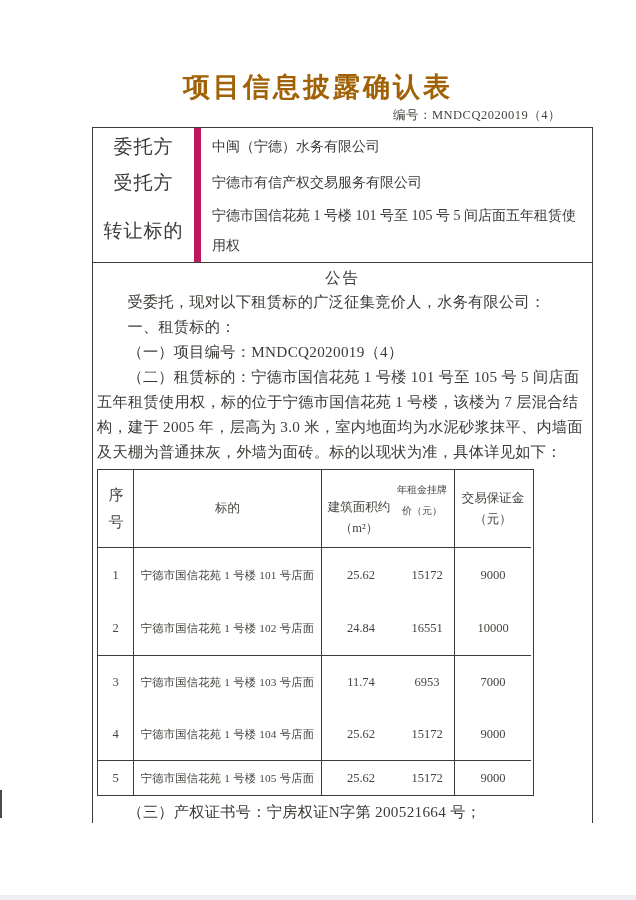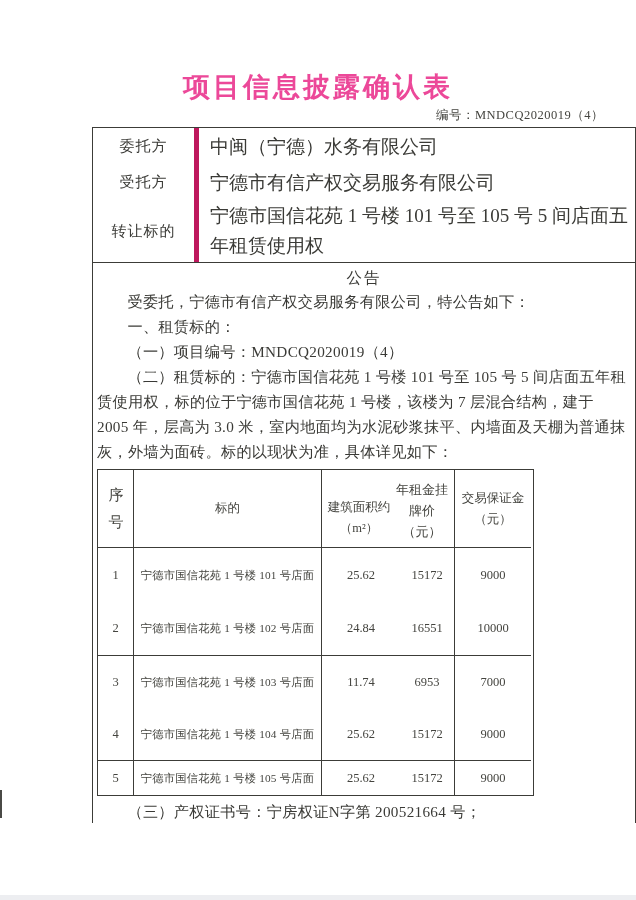--- a/index.html
+++ b/index.html
@@ -6,37 +6,37 @@
   body{
     width:636px;height:900px;background:#ffffff;
     font-family:"Liberation Serif","DejaVu Serif",serif;
     color:#30302e;
     -webkit-font-smoothing:antialiased;
   }
   .page{position:relative;width:636px;height:900px;background:#fff;overflow:hidden;}
 
   .title{
     padding-top:70px;text-align:center;font-size:27px;font-weight:bold;
-    letter-spacing:3px;color:#ec4899;line-height:34px;
+    letter-spacing:3px;color:#a16207;line-height:34px;
   }
-  .content{margin-left:92px;width:544px;}
+  .content{margin-left:92px;width:501px;}
   .docnum-row{text-align:right;padding-right:32px;font-size:12.5px;color:#44443f;
     margin-top:3px;margin-bottom:3px;letter-spacing:0.5px;}
 
   
   .info-table{border:1px solid #3c3c38;}
   .info-row{display:flex;}
   .info-label{
-    width:101px;flex:0 0 101px;border-right:5px solid #be185d;
+    width:101px;flex:0 0 101px;border-right:7px solid #be185d;
     display:flex;align-items:center;justify-content:center;
-    font-size:15px;letter-spacing:1px;color:#3a3a36;font-family:Liberation Serif, serif;
+    font-size:19px;letter-spacing:1px;color:#3a3a36;font-family:Liberation Serif, serif;
   }
   .info-value{
     flex:1;display:flex;align-items:center;
-    padding:0 6px 0 11px;font-size:19px;line-height:30px;color:#3a3a36;
+    padding:0 6px 0 11px;font-size:14px;line-height:30px;color:#3a3a36;
   }
   .r1{min-height:37px;}
   .r2{min-height:35px;}
   .r3{min-height:62px;}
 
   
   .announce-box{
     border-left:1px solid #3c3c38;border-right:1px solid #3c3c38;
     height:556px;overflow:hidden;padding-top:4px;
   }
@@ -57,21 +57,21 @@
   .lt-c{display:flex;align-items:center;justify-content:center;text-align:center;
     line-height:17px;overflow:hidden;}
   .br{border-right:1px solid #3c3c38;}
   .bb{border-bottom:1px solid #3c3c38;}
   .hdr-seq span{display:inline-block;width:14px;word-break:break-all;
     line-height:27px;font-size:15px;}
   .hdr-merged{position:relative;display:block;}
   .hdr-area{position:absolute;left:1px;top:27px;width:72px;line-height:21px;
     text-align:center;font-size:12.5px;}
   .hdr-rent{position:absolute;right:3px;top:9px;width:58px;line-height:21px;
-    text-align:center;font-size:13px;margin-left:39px;}
+    text-align:center;font-size:10px;margin-left:39px;}
   .hdr-dep span{display:inline-block;width:70px;line-height:21px;font-size:12.5px;}
   .lt-subject{font-size:11.3px;letter-spacing:0.2px;text-align:center;}
 
   
   .edge-artifact{position:absolute;left:0;top:790px;width:2px;height:28px;
     background:#4a4a46;}
   .bottom-strip{position:absolute;left:0;bottom:0;width:636px;height:5px;
     background:#edeef1;}
 </style>
 </head>
@@ -95,21 +95,21 @@
         <div class="info-value">宁德市有信产权交易服务有限公司</div>
       </div>
       <div class="info-row r3">
         <div class="info-label">转让标的</div>
         <div class="info-value">宁德市国信花苑 1 号楼 101 号至 105 号 5 间店面五年租赁使用权</div>
       </div>
     </div>
 
     <div class="announce-box">
       <div class="announce-title">公告</div>
-      <p class="para">受委托，宁德市有信产权交易服务有限公司，特公告如下：</p>
+      <p class="para">受委托，现对以下租赁标的广泛征集竞价人，水务有限公司：</p>
       <p class="para">一、租赁标的：</p>
       <p class="para">（一）项目编号：MNDCQ2020019（4）</p>
       <p class="para">（二）租赁标的：宁德市国信花苑 1 号楼 101 号至 105 号 5 间店面五年租赁使用权，标的位于宁德市国信花苑 1 号楼，该楼为 7 层混合结构，建于 2005 年，层高为 3.0 米，室内地面均为水泥砂浆抹平、内墙面及天棚为普通抹灰，外墙为面砖。标的以现状为准，具体详见如下：</p>
 
       <div class="listing-table">
 
         <div class="lt-c br bb hdr-seq">
           <span>序号</span>
         </div>
         <div class="lt-c br bb">标的</div>

